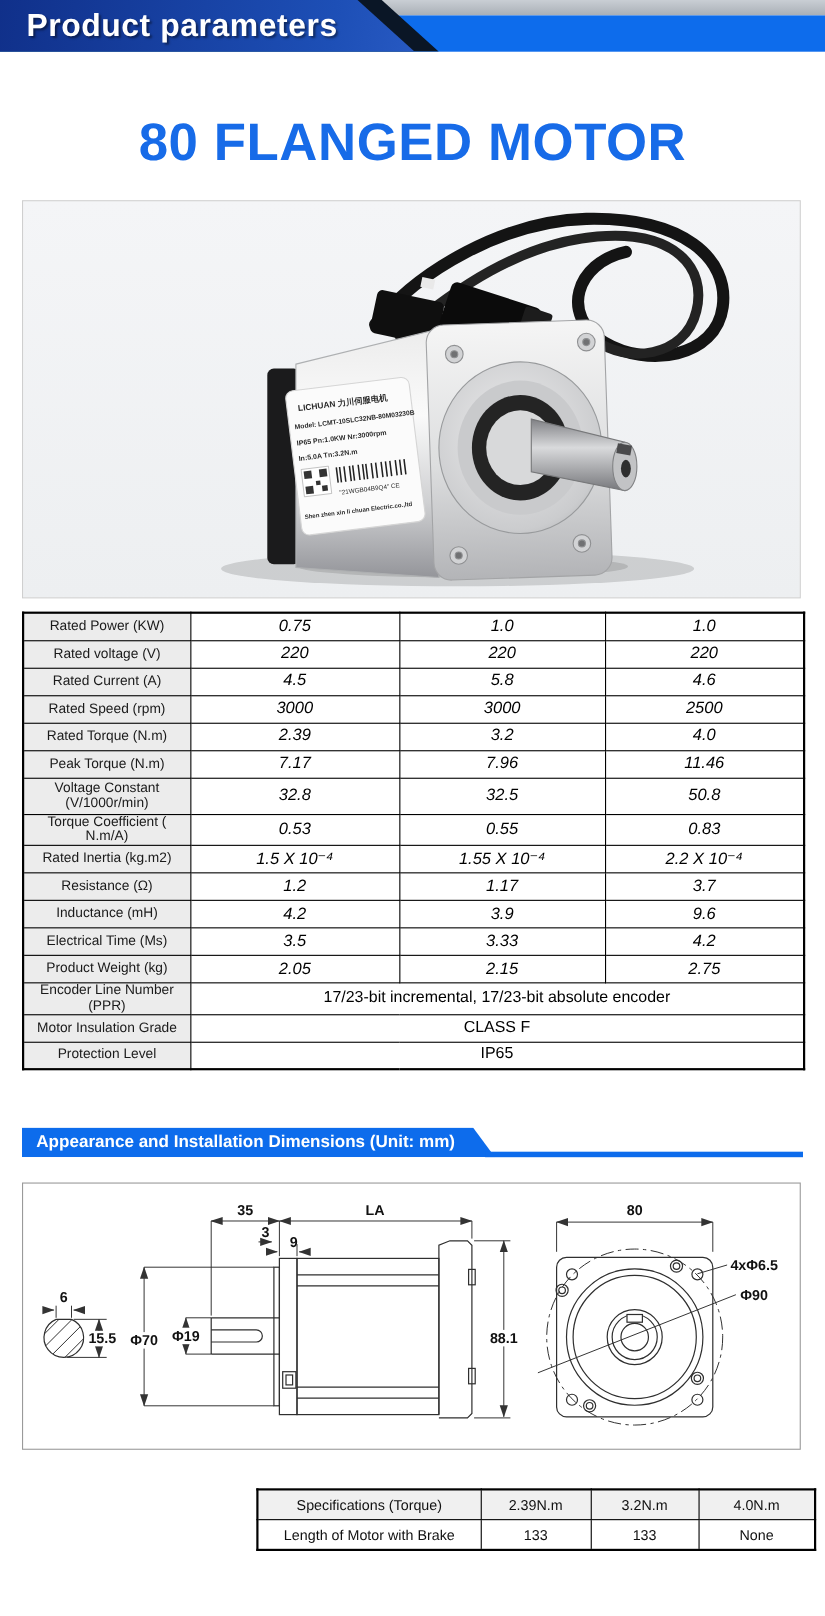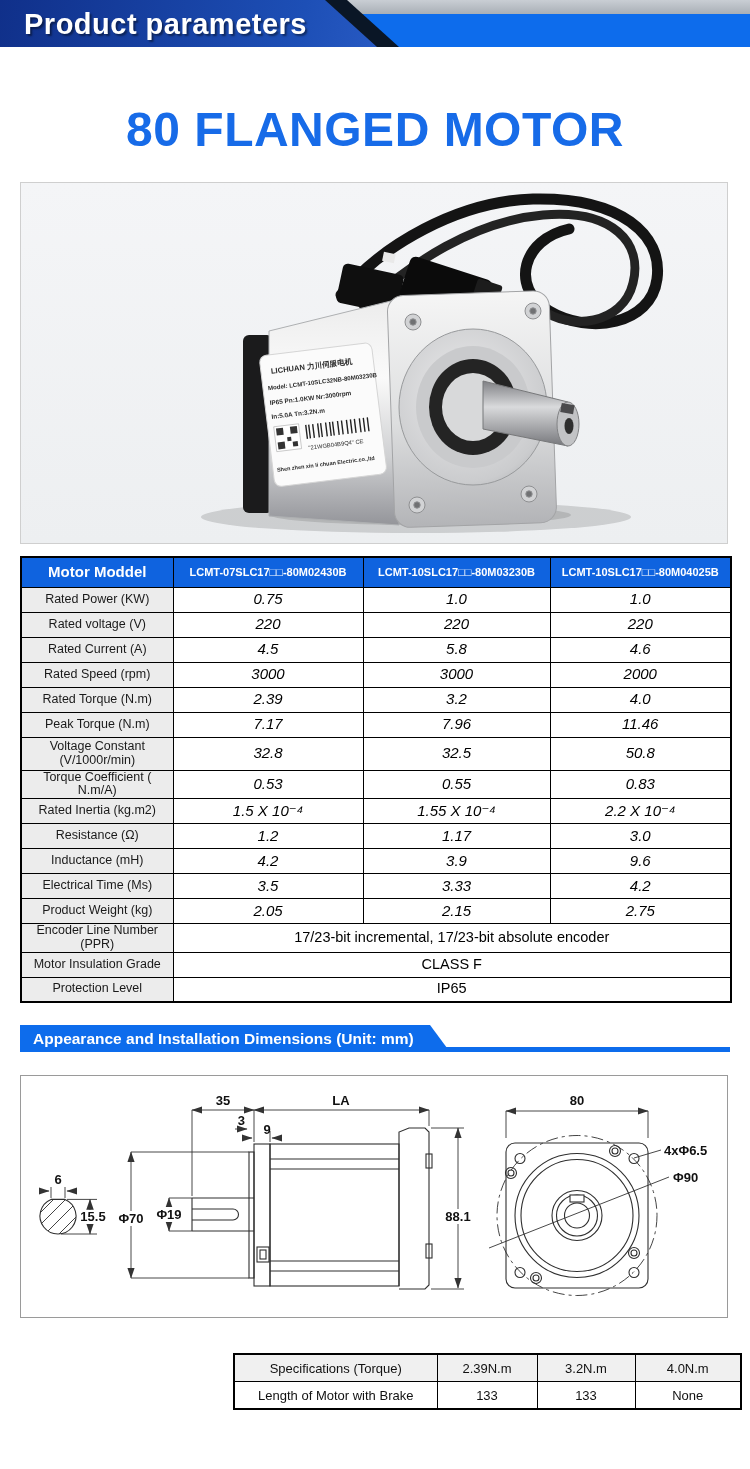--- a/index.html
+++ b/index.html
@@ -171,26 +171,20 @@
   </figure>
 
   <table class="spec">
     <colgroup>
         <col style="width:152px">
         <col style="width:190px">
         <col style="width:187px">
         <col style="width:181px">
       </colgroup>
     <tbody>
-        <tr class="head">
-      <td class="hlbl">Motor Moddel</td>
-      <td class="model">LCMT-07SLC17□□-80M02430B</td>
-      <td class="model">LCMT-10SLC17□□-80M03230B</td>
-      <td class="model">LCMT-10SLC17□□-80M04025B</td>
-    </tr>
     <tr>
       <td class="lbl">Rated Power (KW)</td>
       <td class="val">0.75</td>
       <td class="val">1.0</td>
       <td class="val">1.0</td>
     </tr>
     <tr>
       <td class="lbl">Rated voltage (V)</td>
       <td class="val">220</td>
       <td class="val">220</td>
@@ -199,21 +193,21 @@
     <tr>
       <td class="lbl">Rated Current (A)</td>
       <td class="val">4.5</td>
       <td class="val">5.8</td>
       <td class="val">4.6</td>
     </tr>
     <tr>
       <td class="lbl">Rated Speed (rpm)</td>
       <td class="val">3000</td>
       <td class="val">3000</td>
-      <td class="val">2000</td>
+      <td class="val">2500</td>
     </tr>
     <tr>
       <td class="lbl">Rated Torque (N.m)</td>
       <td class="val">2.39</td>
       <td class="val">3.2</td>
       <td class="val">4.0</td>
     </tr>
     <tr>
       <td class="lbl">Peak Torque (N.m)</td>
       <td class="val">7.17</td>
@@ -238,21 +232,21 @@
     <tr>
       <td class="lbl">Rated Inertia (kg.m2)</td>
       <td class="val">1.5 X 10⁻⁴</td>
       <td class="val">1.55 X 10⁻⁴</td>
       <td class="val">2.2 X 10⁻⁴</td>
     </tr>
     <tr>
       <td class="lbl">Resistance (Ω)</td>
       <td class="val">1.2</td>
       <td class="val">1.17</td>
-      <td class="val">3.0</td>
+      <td class="val">3.7</td>
     </tr>
     <tr>
       <td class="lbl">Inductance (mH)</td>
       <td class="val">4.2</td>
       <td class="val">3.9</td>
       <td class="val">9.6</td>
     </tr>
     <tr>
       <td class="lbl">Electrical Time (Ms)</td>
       <td class="val">3.5</td>

